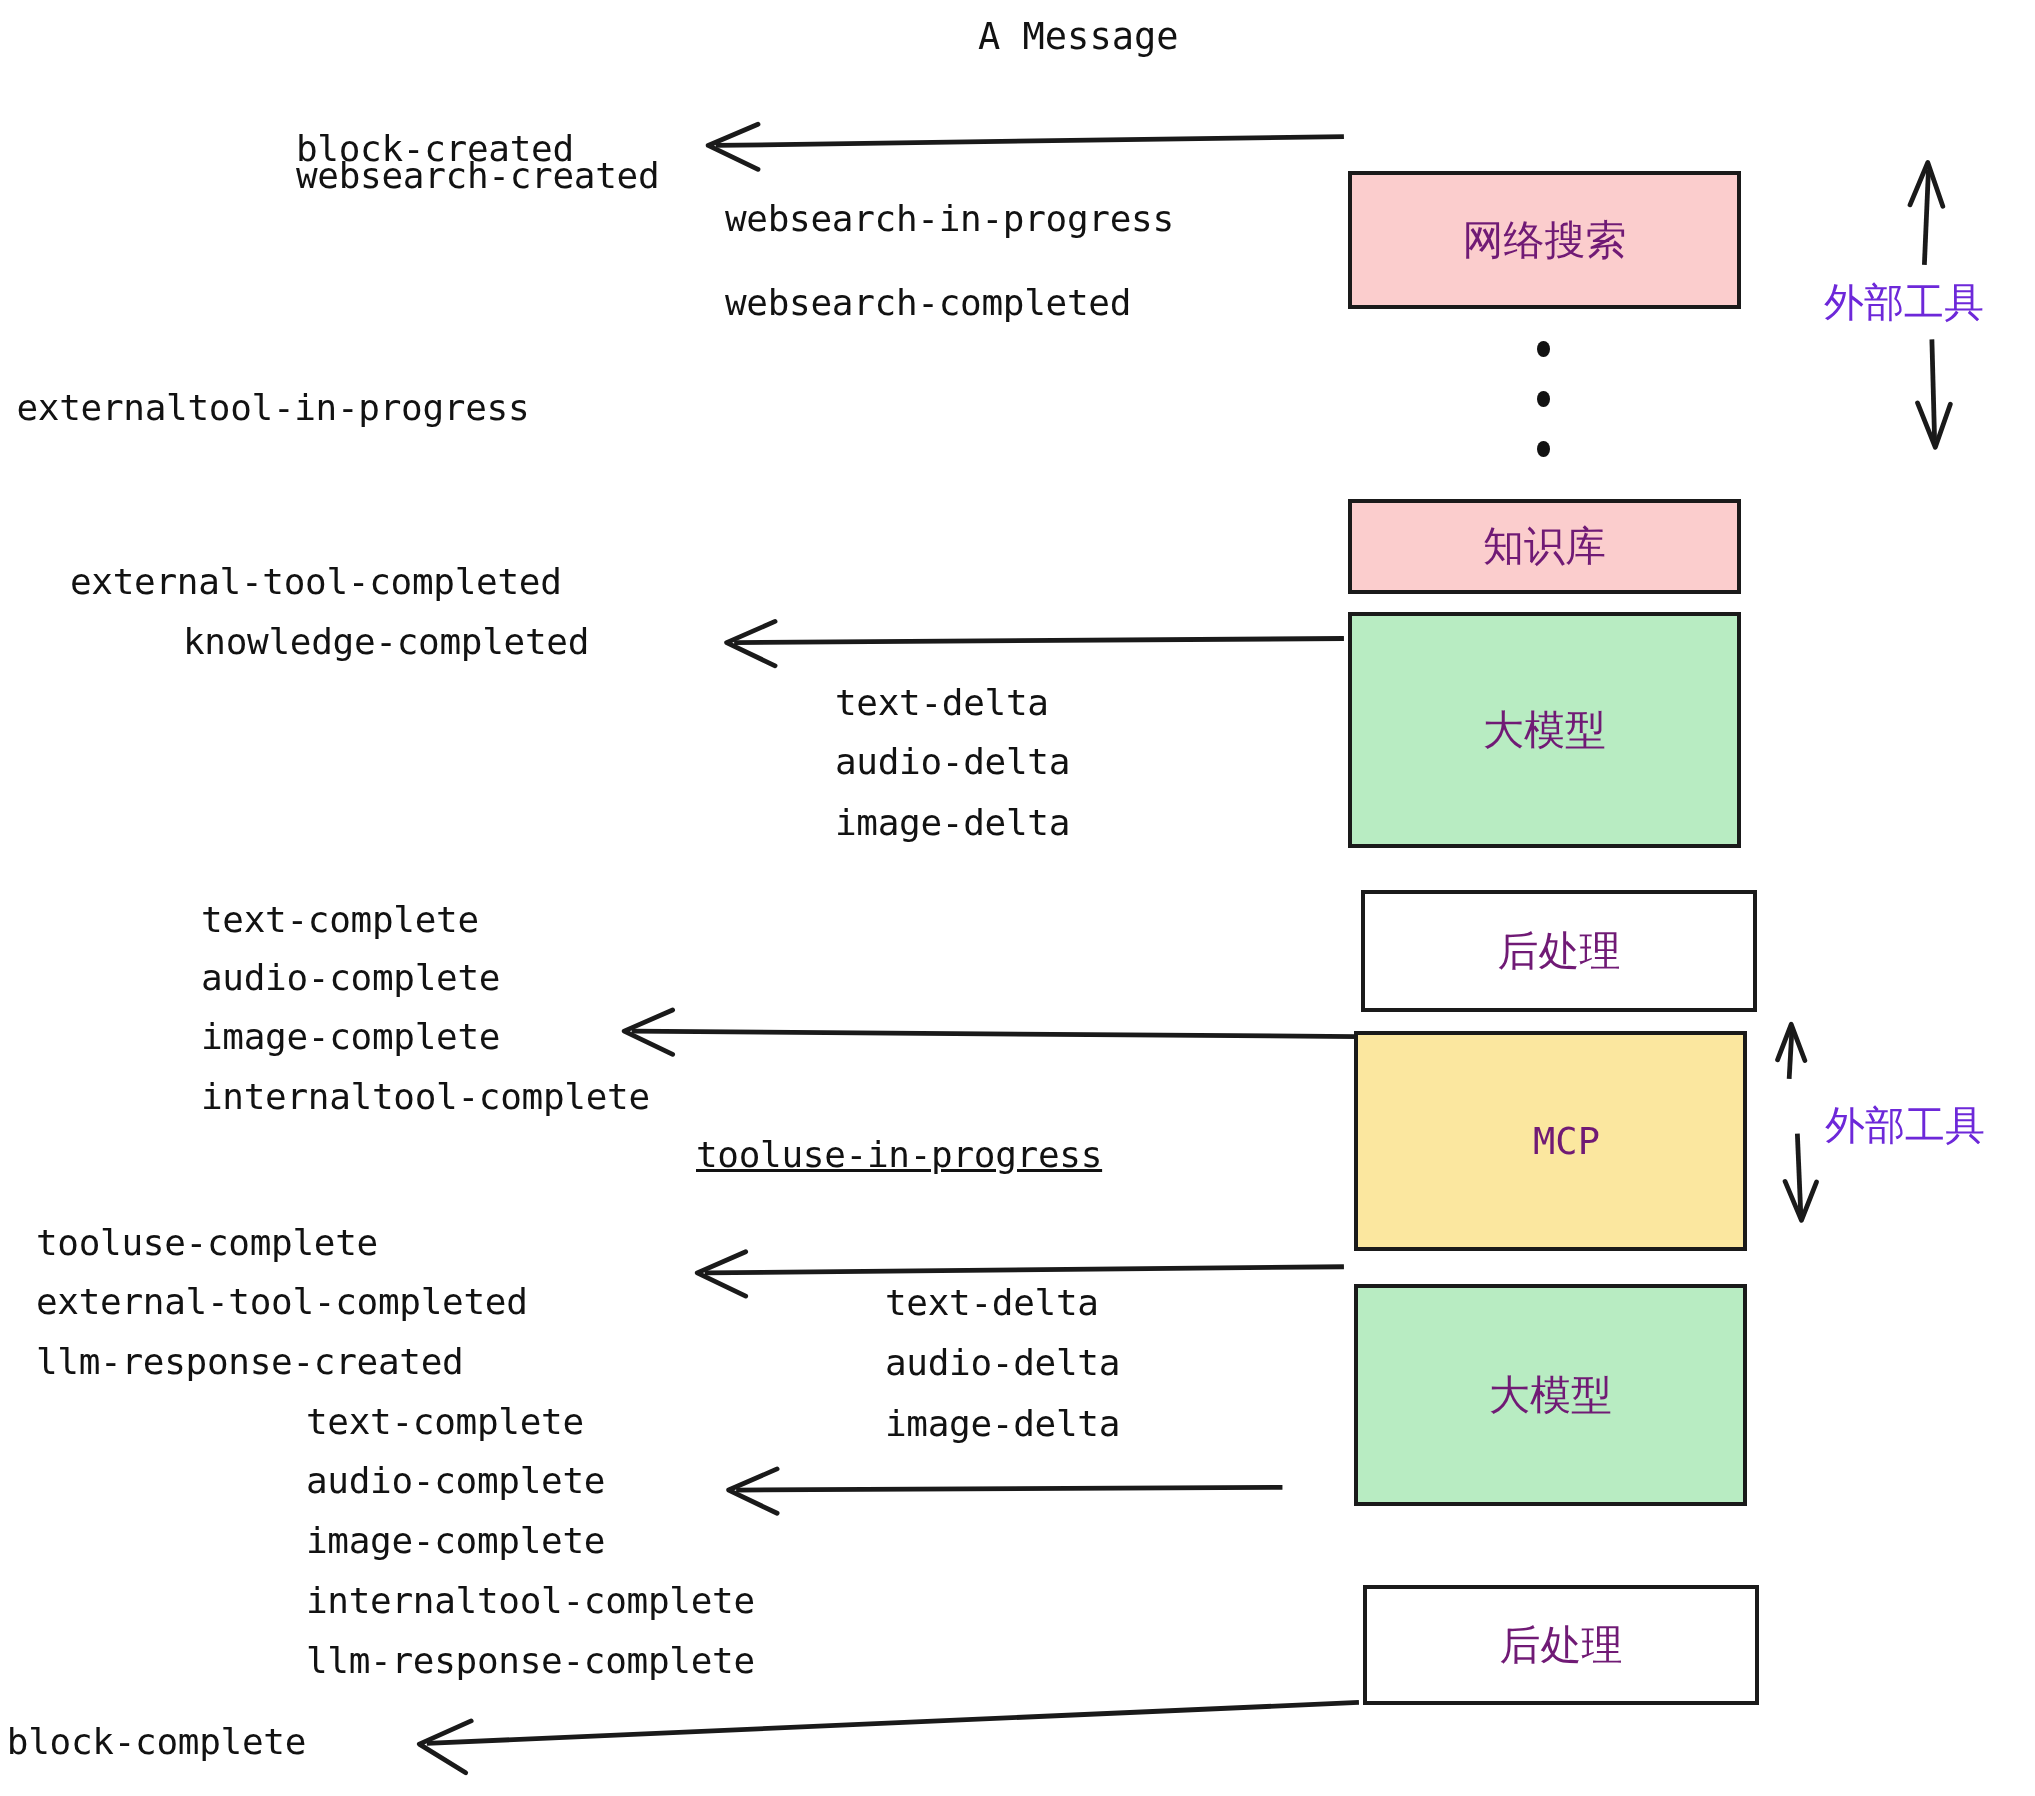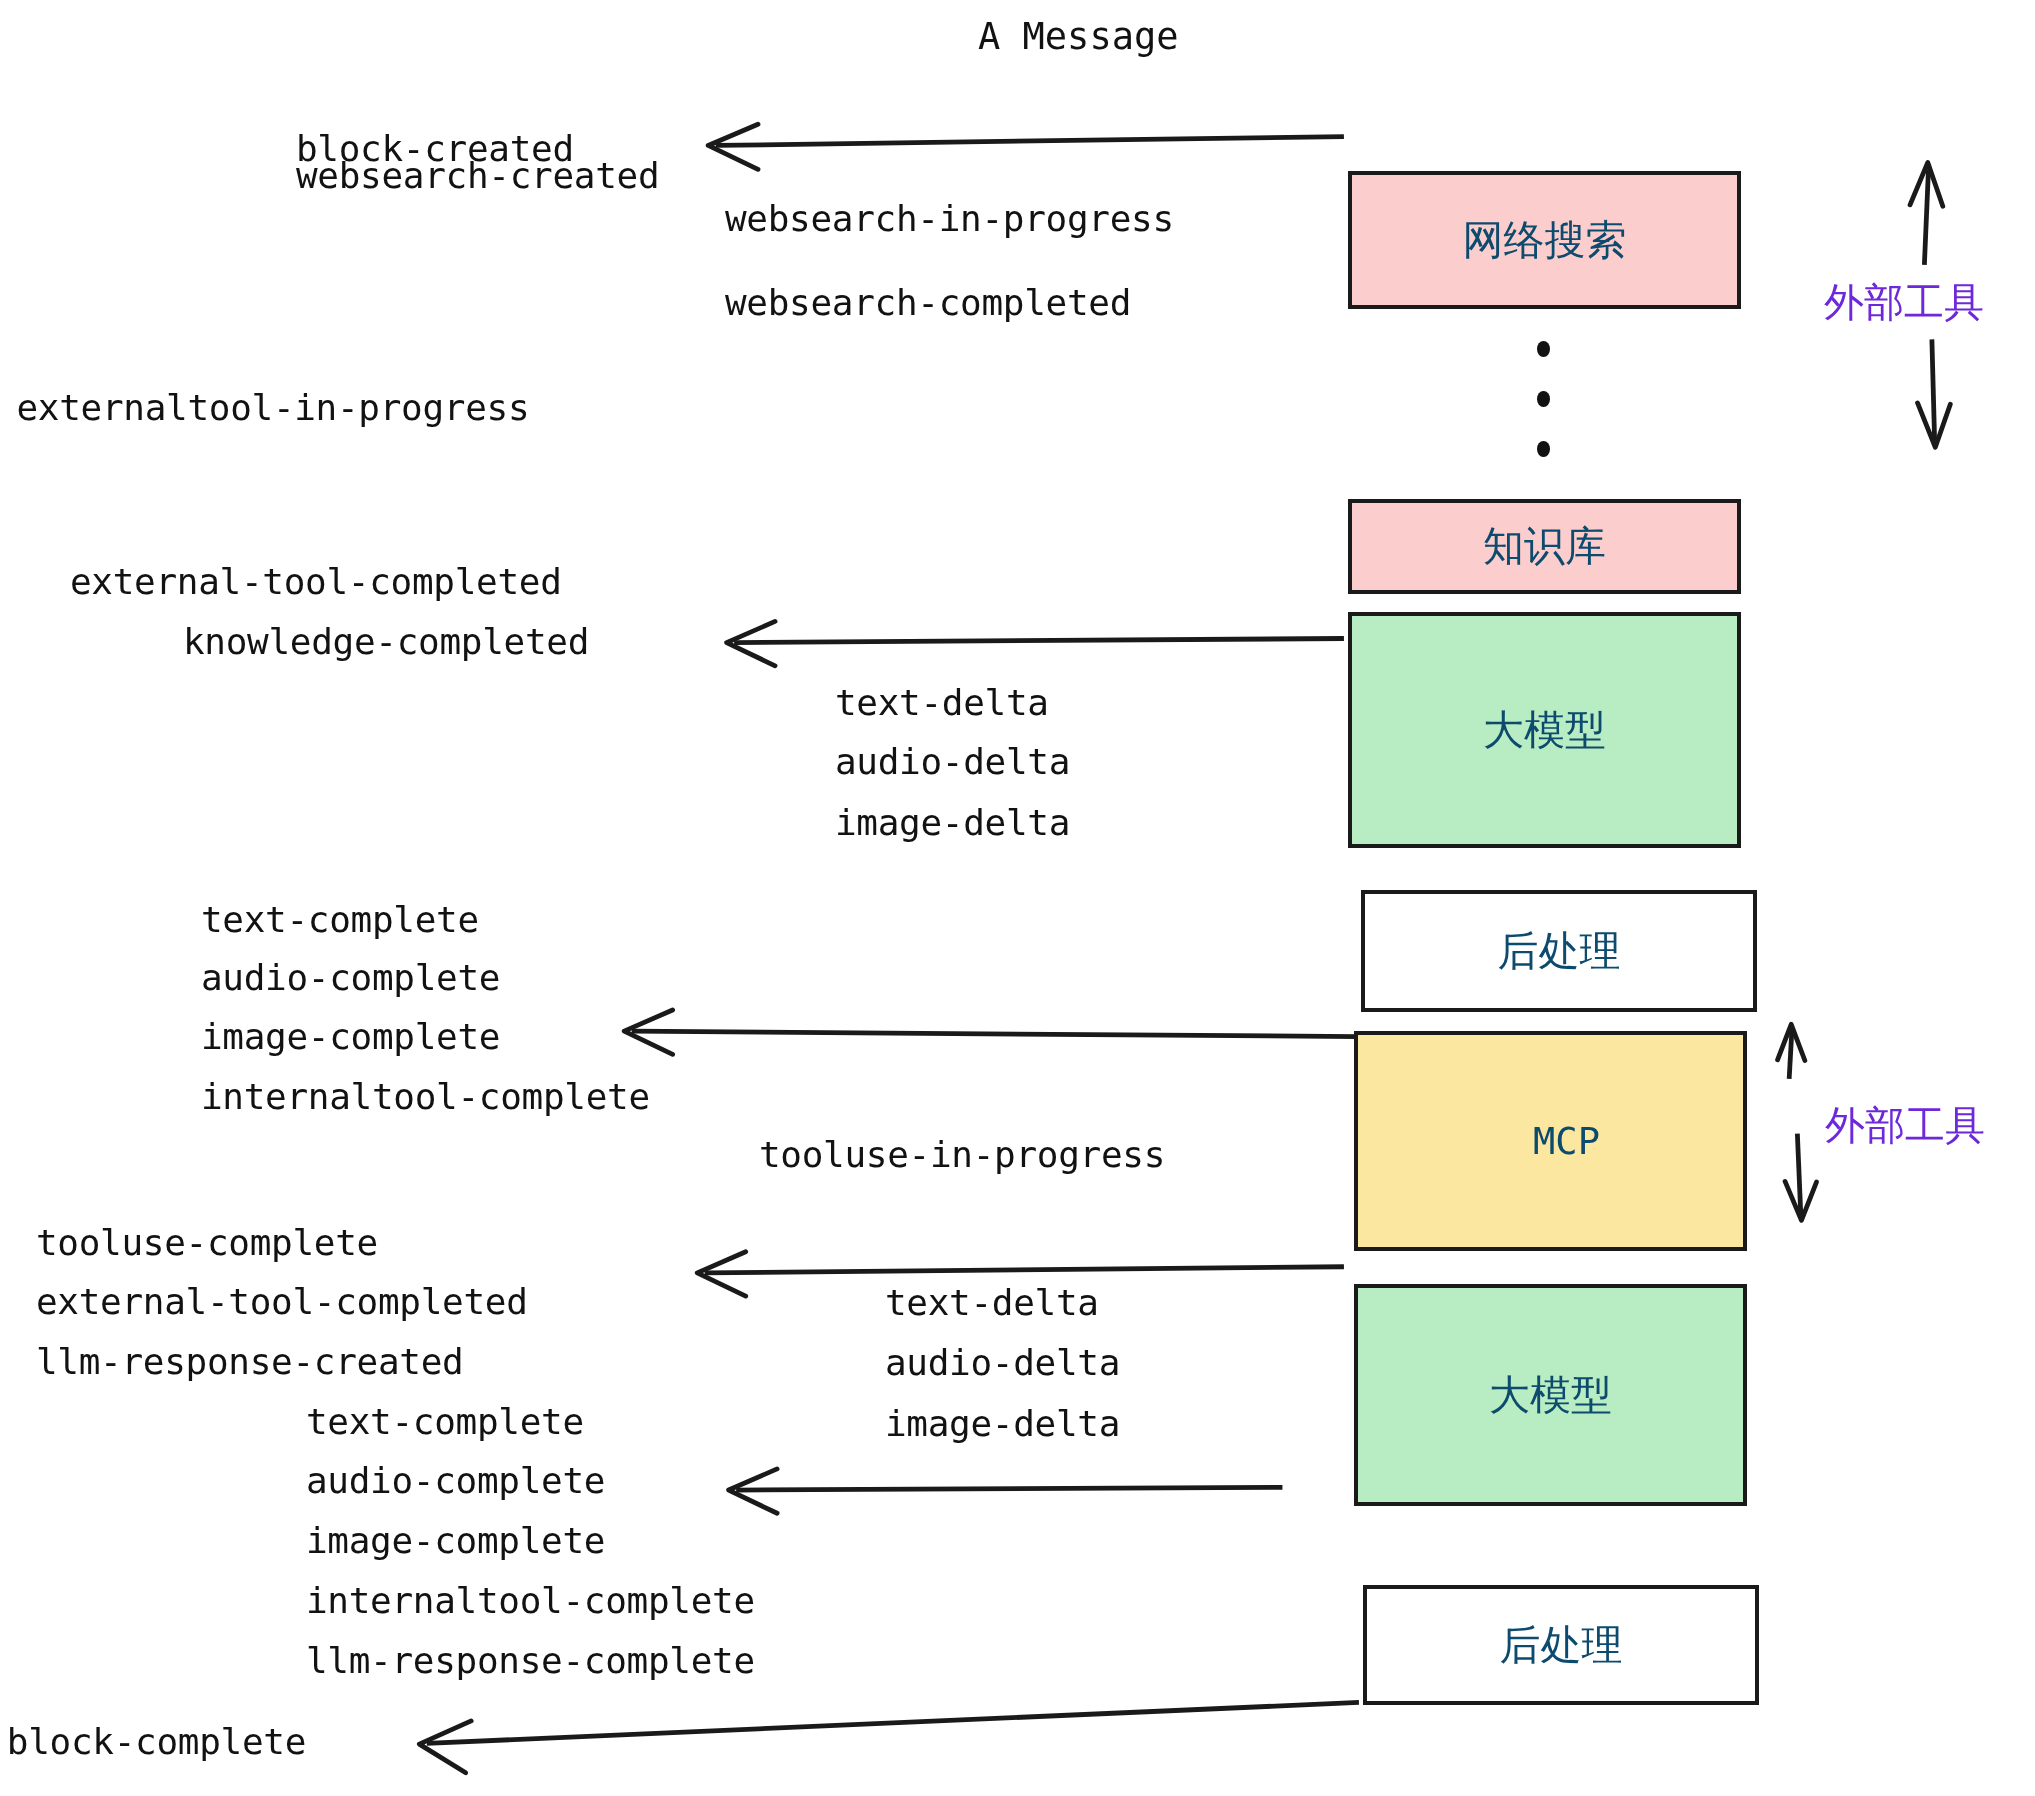--- a/index.html
+++ b/index.html
@@ -28,21 +28,21 @@
   }
   .box{
     position:absolute;
     border:4.1px solid #1a1a1a;
     box-sizing:border-box;
     display:flex;
     align-items:center;
     justify-content:center;
     font-family:"DejaVu Sans","Liberation Sans",sans-serif;
     font-size:41px;
-    color:#0c4a6e;
+    color:#701a75;
   }
   .box.mono{font-family:"DejaVu Sans Mono","Liberation Mono",monospace;font-size:37px;}
   .sidelabel{
     position:absolute;
     font-family:"DejaVu Sans","Liberation Sans",sans-serif;
     font-size:40px;
     color:#6d28d9;
     white-space:nowrap;
   }
   .dots{
@@ -129,21 +129,21 @@
   <div class="ev" style="left:183px;top:624px;">knowledge-completed</div>
 
   <div class="ev" style="left:835px;top:685px;">text-delta</div>
   <div class="ev" style="left:835px;top:744px;">audio-delta</div>
   <div class="ev" style="left:835px;top:805px;">image-delta</div>
 
   <div class="ev" style="left:201px;top:902px;">text-complete</div>
   <div class="ev" style="left:201px;top:960px;">audio-complete</div>
   <div class="ev" style="left:201px;top:1019px;">image-complete</div>
   <div class="ev" style="left:201px;top:1079px;">internaltool-complete</div>
-  <div class="ev" style="left:759px;top:1137px;">tooluse-in-progress</div>
+  <div class="ev" style="left:696px;top:1137px;text-decoration:underline;">tooluse-in-progress</div>
 
   <div class="ev" style="left:36px;top:1225px;">tooluse-complete</div>
   <div class="ev" style="left:36px;top:1284px;">external-tool-completed</div>
   <div class="ev" style="left:36px;top:1344px;">llm-response-created</div>
 
   <div class="ev" style="left:885px;top:1285px;">text-delta</div>
   <div class="ev" style="left:885px;top:1345px;">audio-delta</div>
   <div class="ev" style="left:885px;top:1406px;">image-delta</div>
 
   <div class="ev" style="left:306px;top:1404px;">text-complete</div>

